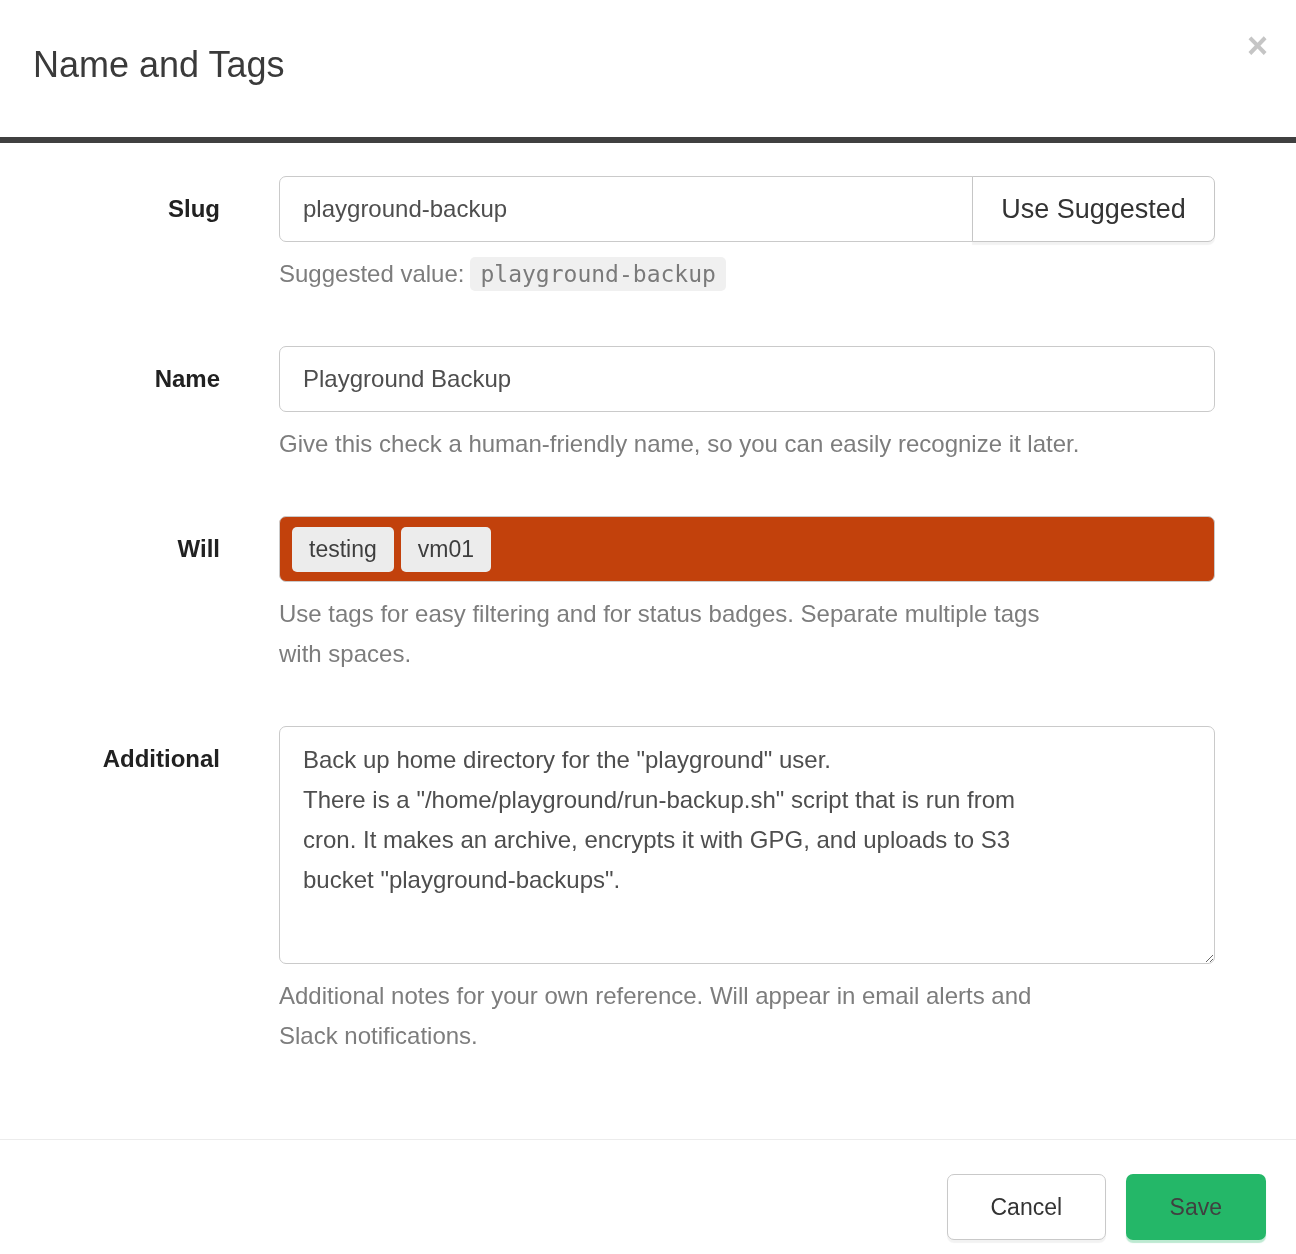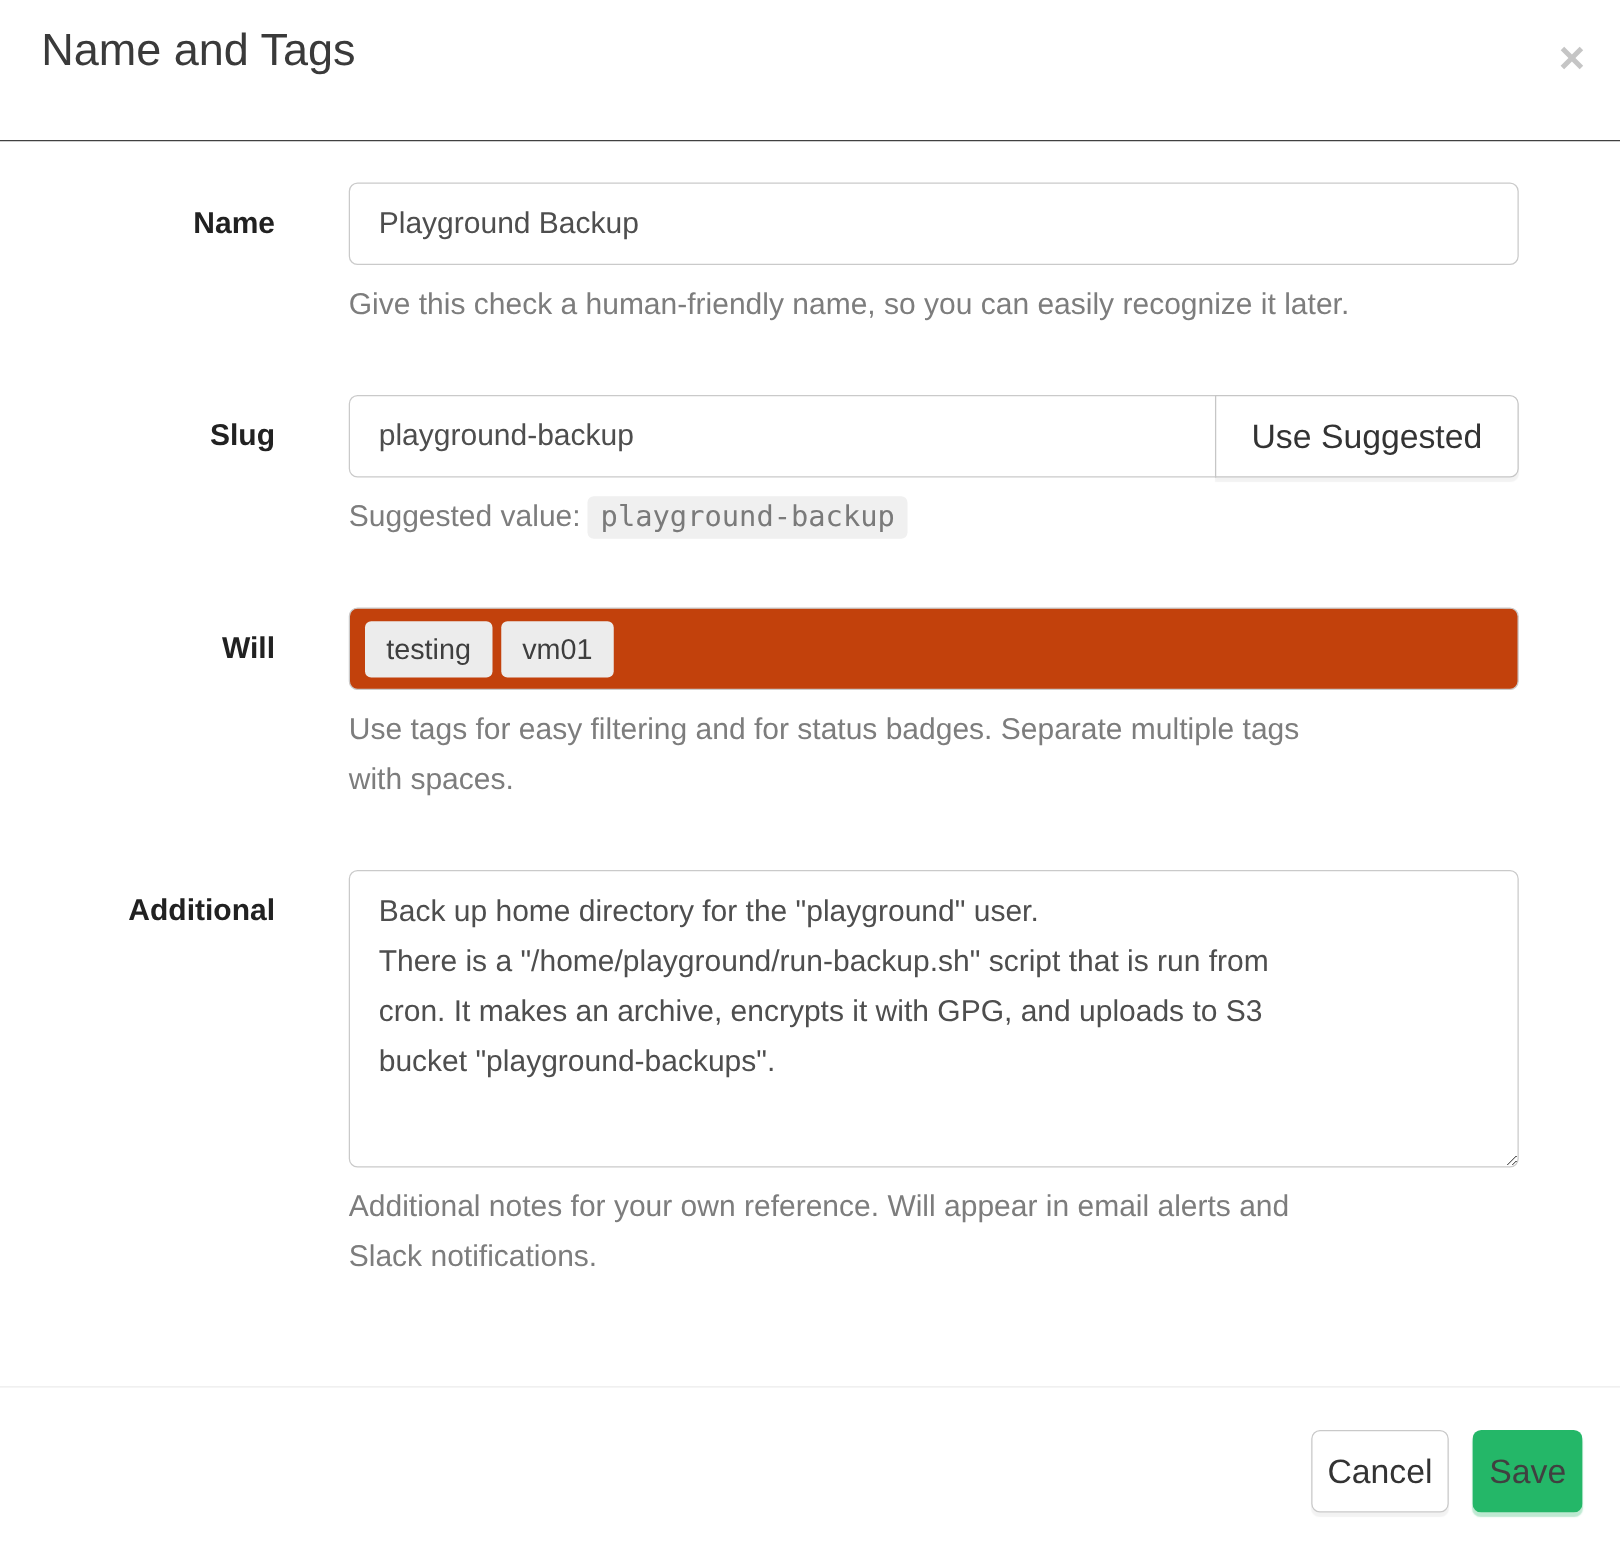--- a/index.html
+++ b/index.html
@@ -7,22 +7,22 @@
   body {
     width: 1296px; height: 1254px;
     background: #ffffff;
     font-family: "Liberation Sans", "DejaVu Sans", sans-serif;
     overflow: hidden;
   }
 
   
   .modal-header {
     position: relative;
-    padding: 21px 33px 53px 33px;
-    border-bottom: 1px solid #404040;
+    padding: 46px 33px 53px 33px;
+    border-bottom: 6px solid #404040;
   }
   .modal-title {
     margin: 0;
     font-size: 36px;
     font-weight: 400;
     line-height: 38px;
     color: #3a3a3a;
   }
   .close-btn {
     position: absolute;
@@ -125,22 +125,22 @@
   }
 
   
   .modal-footer {
     border-top: 1px solid #ececec;
     padding: 34px 30px 31px 33px;
     text-align: right;
   }
   .btn {
     display: inline-block;
-    height: 66px; padding: 0 12px;
-    font-size: 27px; font-family: inherit;
+    height: 66px; padding: 0 43px;
+    font-size: 23px; font-family: inherit;
     border-radius: 7px;
     cursor: pointer;
     vertical-align: middle;
   }
   .btn-cancel {
     background: #ffffff;
     border: 1px solid #c9c9c9;
     color: #333333;
     box-shadow: 0 3px 1px rgba(0,0,0,0.05);
     margin-right: 15px;
@@ -157,35 +157,35 @@
 <div class="modal">
 
   <div class="modal-header">
     <h1 class="modal-title">Name and Tags</h1>
     <button class="close-btn">×</button>
   </div>
 
   <div class="modal-body">
 
     <div class="form-row">
-      <label class="label-col">Name</label>
-      <div class="control-col">
-        <input class="text-input" type="text" value="Playground Backup" style="">
-        <p class="help">Give this check a human-friendly name, so you can easily recognize it later.</p>
-      </div>
-    </div>
-
-    <div class="form-row">
       <label class="label-col">Slug</label>
       <div class="control-col">
         <div class="slug-group">
           <input class="text-input" type="text" value="playground-backup" style="">
           <button class="use-suggested-btn">Use Suggested</button>
         </div>
         <p class="help"><span>Suggested value:</span><code class="code-chip">playground-backup</code></p>
+      </div>
+    </div>
+
+    <div class="form-row">
+      <label class="label-col">Name</label>
+      <div class="control-col">
+        <input class="text-input" type="text" value="Playground Backup" style="">
+        <p class="help">Give this check a human-friendly name, so you can easily recognize it later.</p>
       </div>
     </div>
 
     <div class="form-row">
       <label class="label-col">Will</label>
       <div class="control-col">
         <div class="tags-box">
             <span class="tag-pill">testing</span>
             <span class="tag-pill">vm01</span>
           </div>

